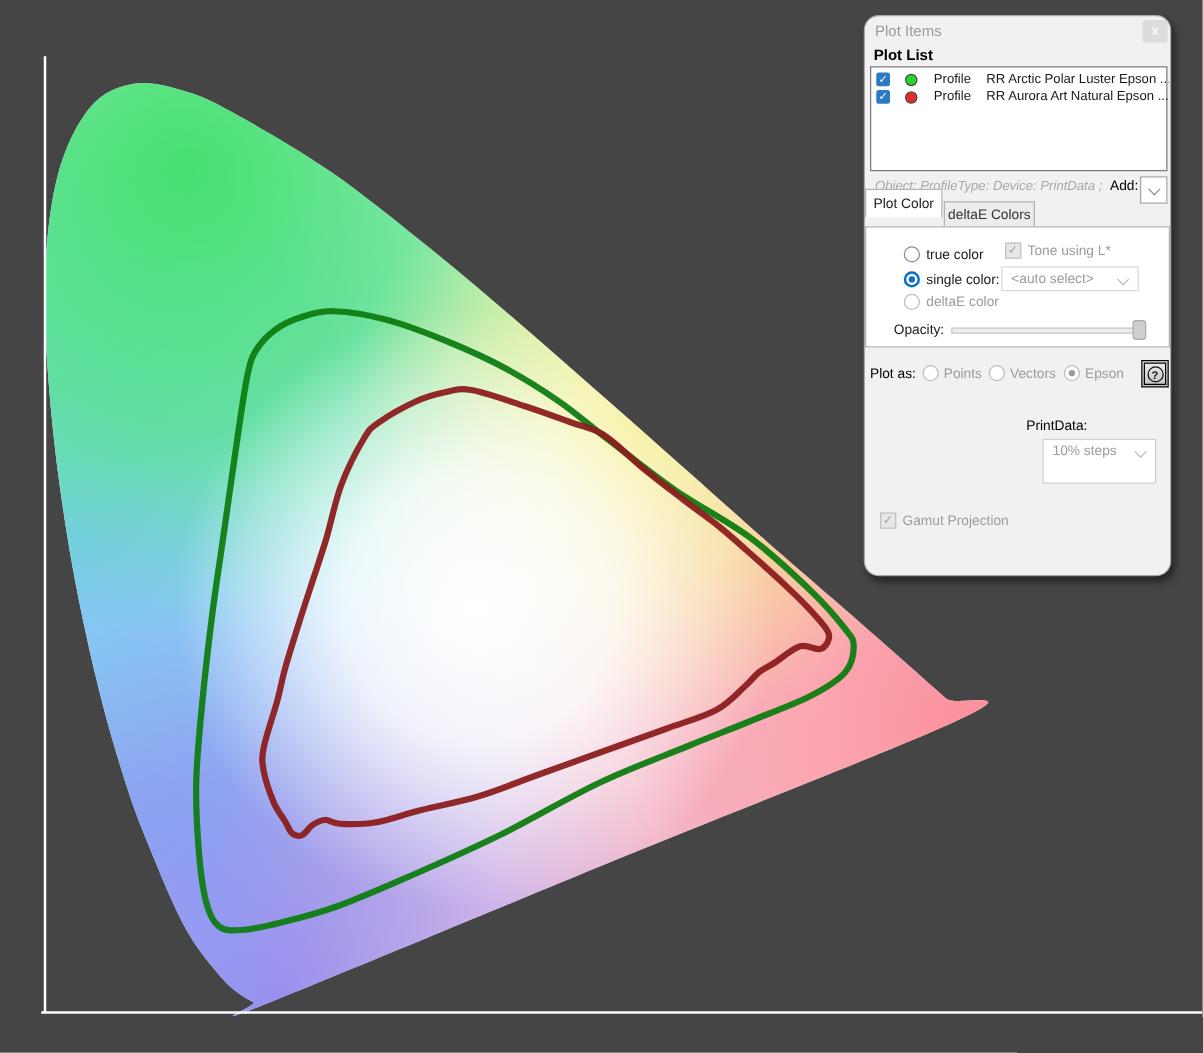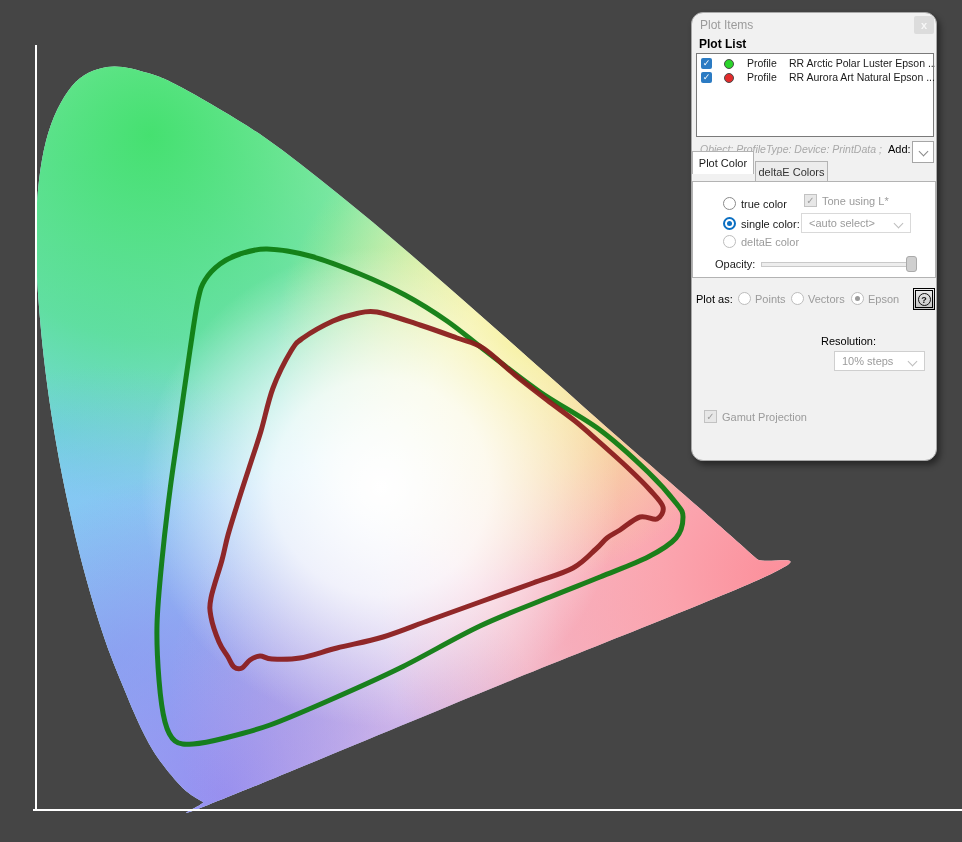--- a/index.html
+++ b/index.html
@@ -180,22 +180,22 @@
     <span class="abs radio radio-dis" style="left:99px;top:279px;"></span>
     <span class="abs glabel" style="left:116px;top:280px;">Vectors</span>
     <span class="abs radio radio-dis radio-dis-sel" style="left:159px;top:279px;"></span>
     <span class="abs glabel" style="left:176px;top:280px;">Epson</span>
 
     <div class="abs help-btn">
       <span class="help-q">?</span>
     </div>
 
 
-    <span class="abs blabel" style="left:129px;top:322px;color:#000;">Resolution:</span>
-    <div class="abs combo" style="left:142px;top:338px;width:91px;height:20px;border-color:#cfcfcf;">
+    <span class="abs blabel" style="left:129px;top:322px;color:#000;">PrintData:</span>
+    <div class="abs combo" style="left:142px;top:338px;width:91px;height:36px;border-color:#cfcfcf;">
       <span>10% steps</span>
       <span class="chev" style="right:8px;top:6px;border-color:#bdbdbd;"></span>
     </div>
 
     <span class="abs cb-dis" style="left:12px;top:397px;">✓</span>
     <span class="abs glabel" style="left:30px;top:398px;">Gamut Projection</span>
   </div>
 </div>
 
 </body></html>

